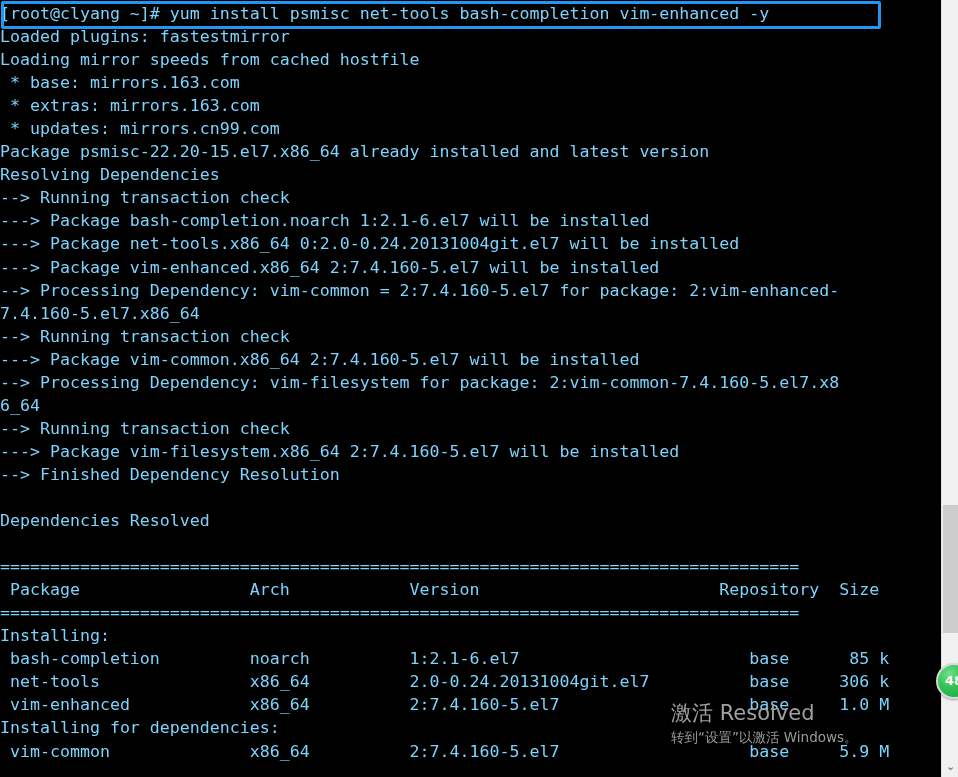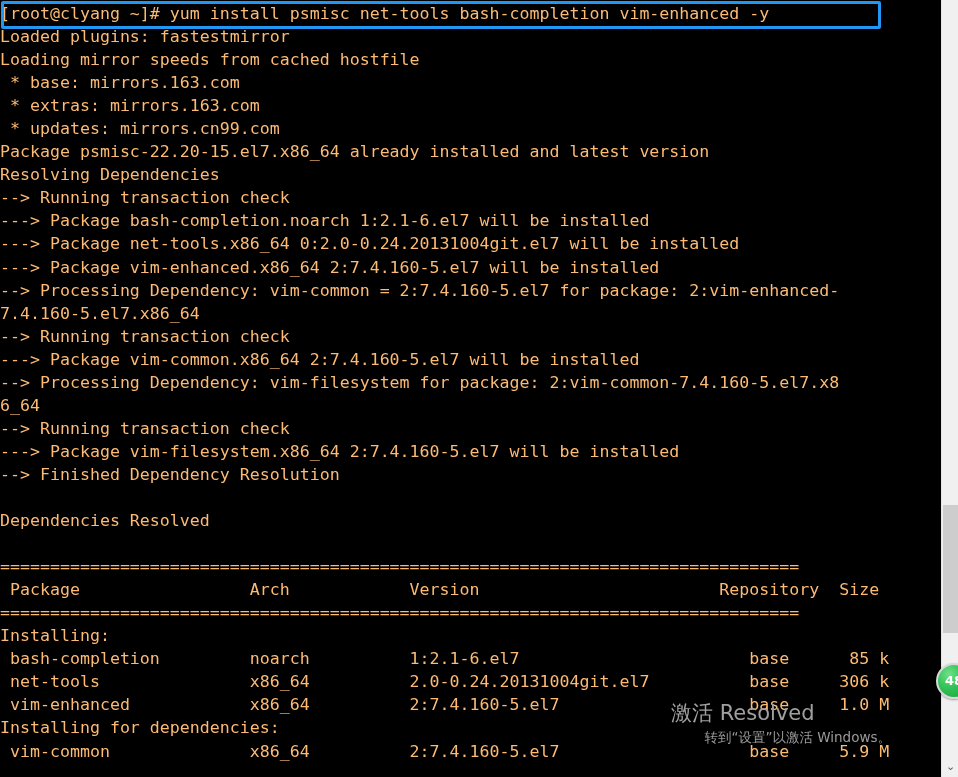--- a/index.html
+++ b/index.html
@@ -41,21 +41,21 @@
     font-size: 16.6px;
     line-height: 23.05px;
     letter-spacing: 0px;
     color: #d6d6d6;
     white-space: pre;
     -webkit-font-smoothing: none;
   }
   .tline {
     height: 23.05px;
     white-space: pre;
-    color: #fdba74;
+    color: #7dd3fc;
   }
   .tline.blank { color: transparent; }
 
   
   #cmd-highlight {
     position: absolute;
     left: 1px;
     top: 1px;
     width: 880px;
     height: 28px;
@@ -135,21 +135,20 @@
     line-height: 26px;
     color: #a0a0a0;
     white-space: nowrap;
   }
   #watermark .wm-sub {
     font-size: 13.5px;
     line-height: 19px;
     color: #9b9b9b;
     white-space: nowrap;
     margin-top: 2px;
-    text-align: right;
   }
 </style>
 </head>
 <body>
 
 <div id="app">
 
   <div id="terminal">
     <div id="console-lines"><div class="tline">[root@clyang ~]# yum install psmisc net-tools bash-completion vim-enhanced -y</div><div class="tline">Loaded plugins: fastestmirror</div><div class="tline">Loading mirror speeds from cached hostfile</div><div class="tline"> * base: mirrors.163.com</div><div class="tline"> * extras: mirrors.163.com</div><div class="tline"> * updates: mirrors.cn99.com</div><div class="tline">Package psmisc-22.20-15.el7.x86_64 already installed and latest version</div><div class="tline">Resolving Dependencies</div><div class="tline">--&gt; Running transaction check</div><div class="tline">---&gt; Package bash-completion.noarch 1:2.1-6.el7 will be installed</div><div class="tline">---&gt; Package net-tools.x86_64 0:2.0-0.24.20131004git.el7 will be installed</div><div class="tline">---&gt; Package vim-enhanced.x86_64 2:7.4.160-5.el7 will be installed</div><div class="tline">--&gt; Processing Dependency: vim-common = 2:7.4.160-5.el7 for package: 2:vim-enhanced-</div><div class="tline">7.4.160-5.el7.x86_64</div><div class="tline">--&gt; Running transaction check</div><div class="tline">---&gt; Package vim-common.x86_64 2:7.4.160-5.el7 will be installed</div><div class="tline">--&gt; Processing Dependency: vim-filesystem for package: 2:vim-common-7.4.160-5.el7.x8</div><div class="tline">6_64</div><div class="tline">--&gt; Running transaction check</div><div class="tline">---&gt; Package vim-filesystem.x86_64 2:7.4.160-5.el7 will be installed</div><div class="tline">--&gt; Finished Dependency Resolution</div><div class="tline blank"></div><div class="tline">Dependencies Resolved</div><div class="tline blank"></div><div class="tline">================================================================================</div><div class="tline"> Package                 Arch            Version                        Repository  Size</div><div class="tline">================================================================================</div><div class="tline">Installing:</div><div class="tline"> bash-completion         noarch          1:2.1-6.el7                       base      85 k</div><div class="tline"> net-tools               x86_64          2.0-0.24.20131004git.el7          base     306 k</div><div class="tline"> vim-enhanced            x86_64          2:7.4.160-5.el7                   base     1.0 M</div><div class="tline">Installing for dependencies:</div><div class="tline"> vim-common              x86_64          2:7.4.160-5.el7                   base     5.9 M</div></div>
   </div>

